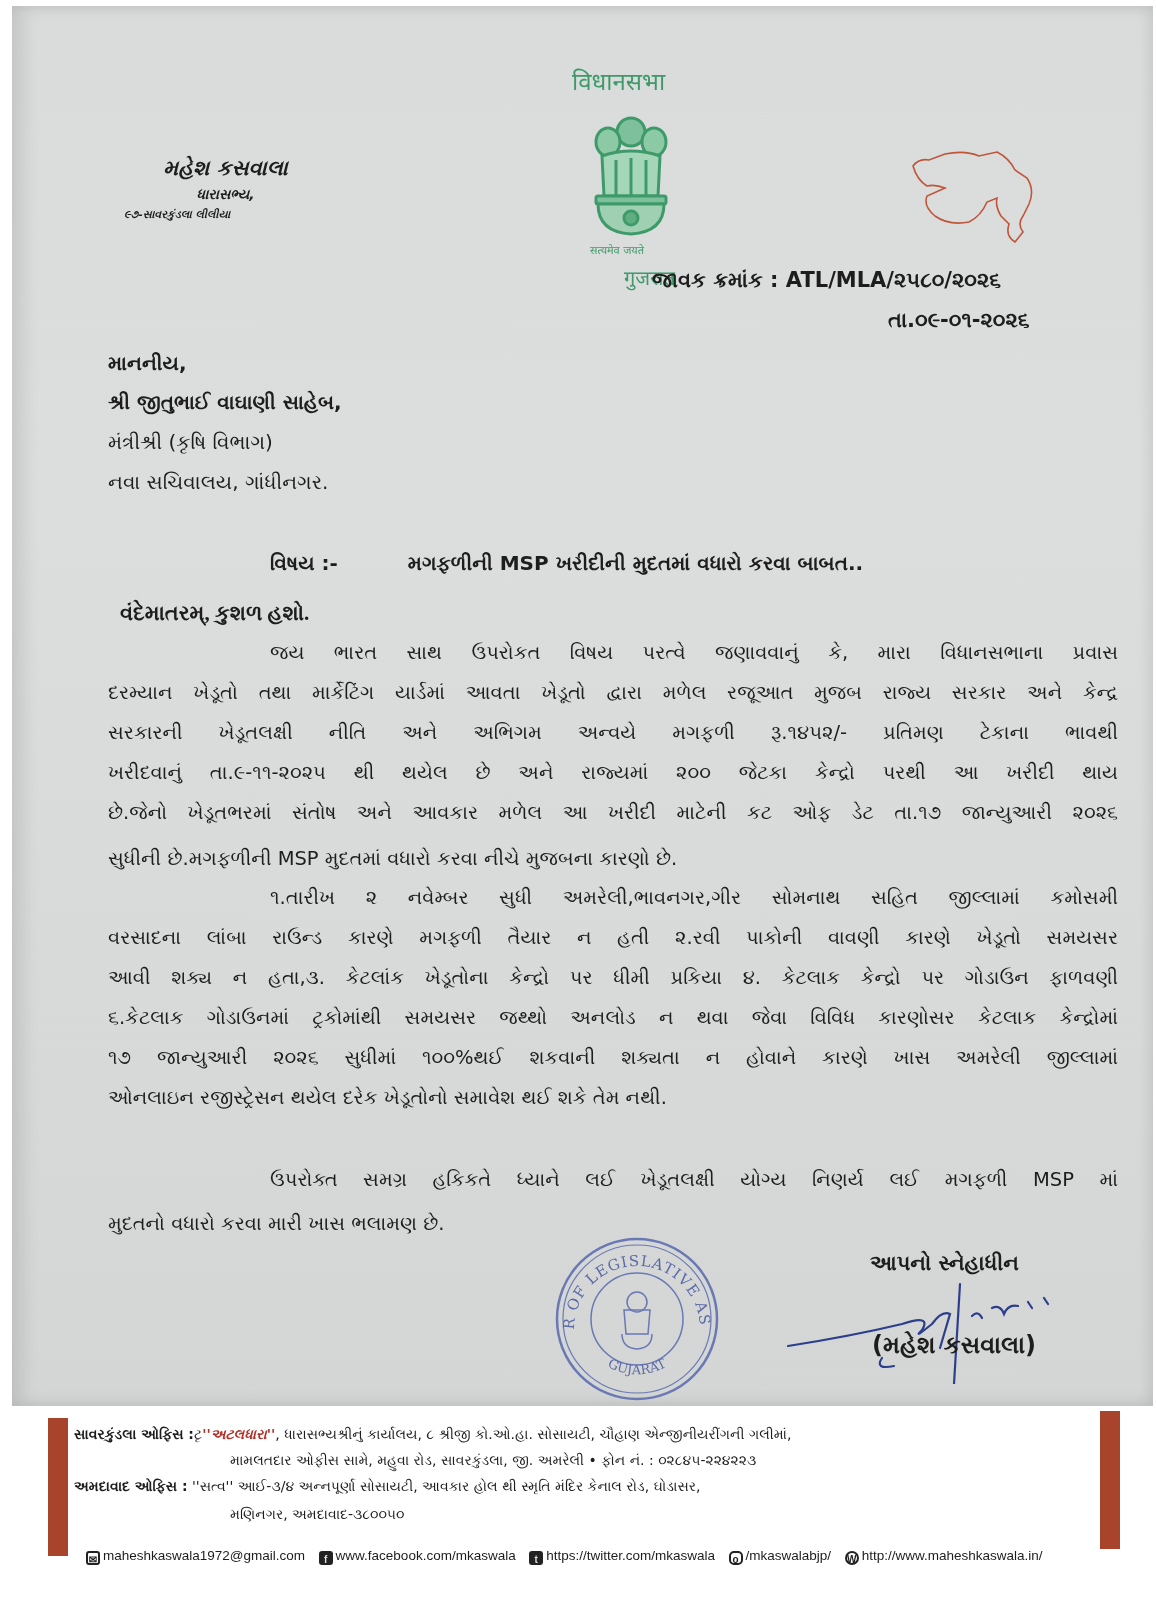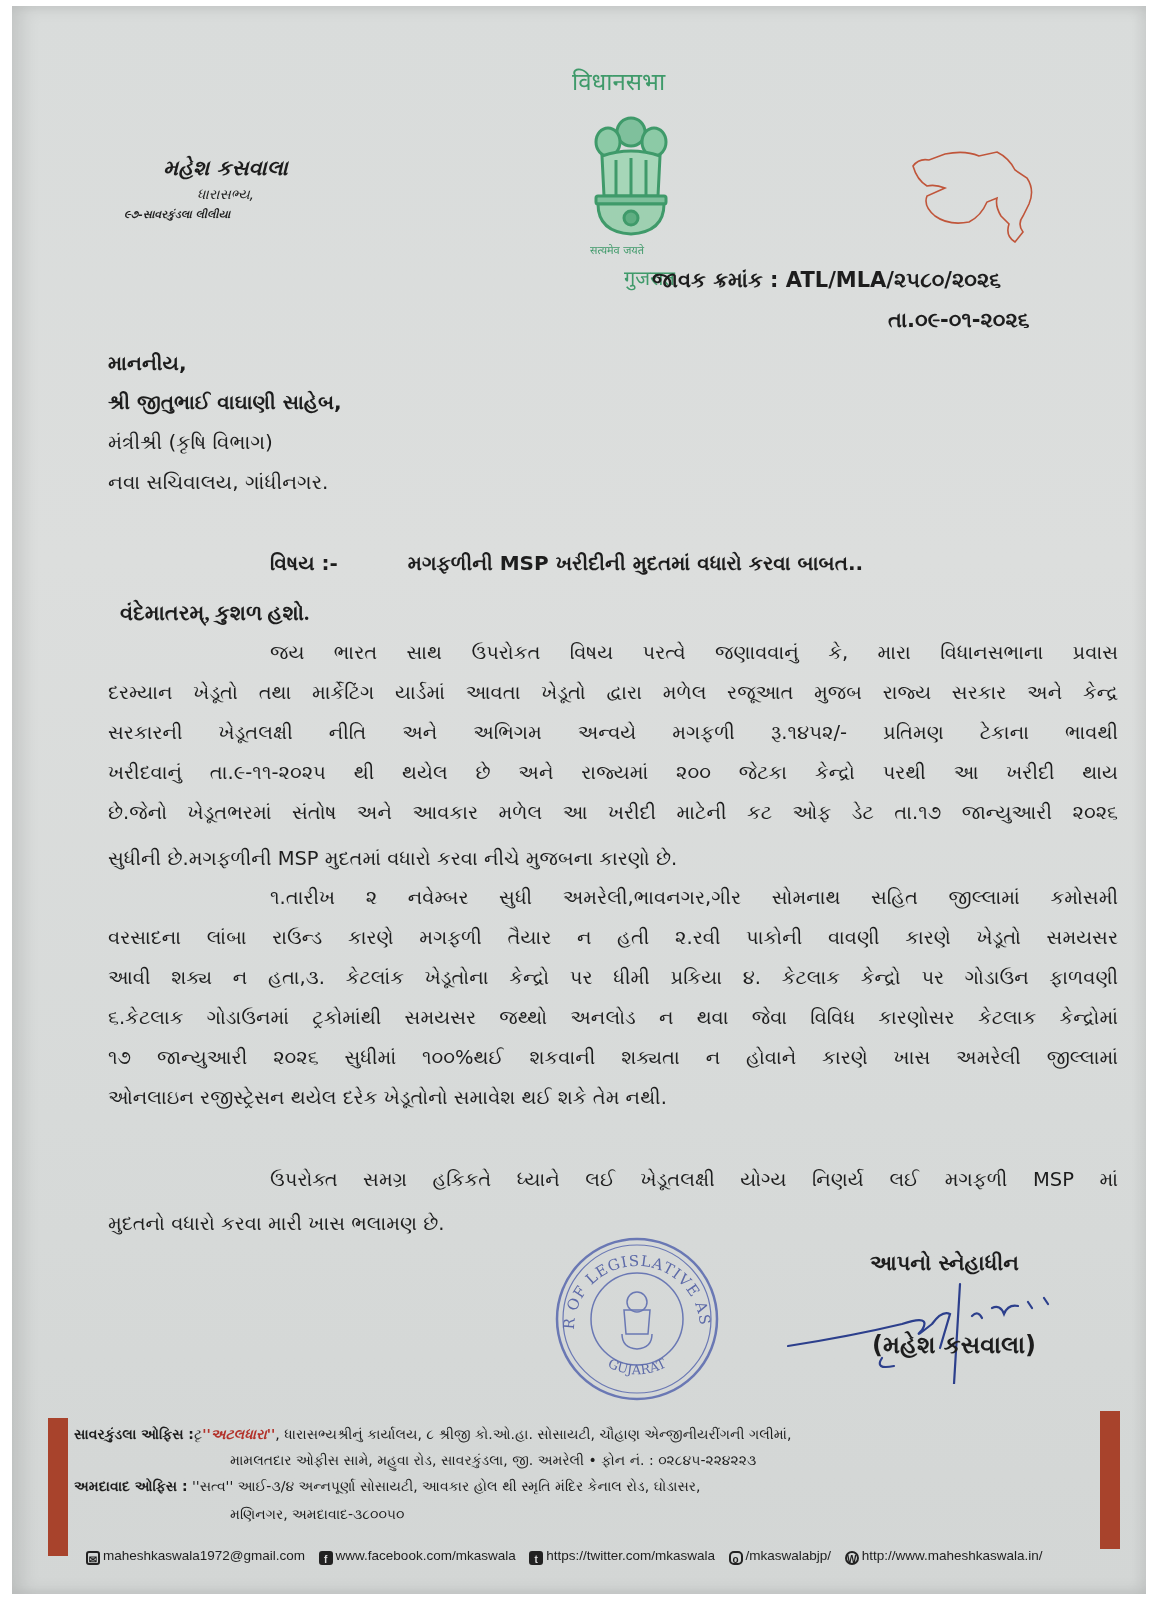--- a/index.html
+++ b/index.html
@@ -3,34 +3,35 @@
 <meta charset="utf-8">
 <style>
   html, body { margin:0; padding:0; }
   body {
     width:1156px; height:1600px; overflow:hidden;
     background:#ffffff;
     font-family:"DejaVu Sans", sans-serif;
     color:#1d1d1d;
   }
   .page {
-    position:absolute; left:12px; top:6px; width:1134px; height:1588px;
+    position:absolute; left:12px; top:6px; width:1134px; height:1400px;
     background:linear-gradient(180deg,#d9dcdb 0%,#dcdedd 35%,#d7dad9 70%,#d3d6d5 100%);
     box-shadow: inset 10px 0 18px rgba(0,0,0,0.10), inset -6px 0 12px rgba(0,0,0,0.06);
+    padding-left: 7px;
   }
   .abs { position:absolute; }
   .green { color:#3f9a6a; }
   .vidhansabha { left:560px; top:58px; font-size:24px; font-family:"DejaVu Serif", serif; }
   .emblem { left:576px; top:104px; width:86px; height:132px; }
   .motto { left:578px; top:236px; font-size:11px; font-family:"DejaVu Serif", serif; }
   .gujarat { left:612px; top:258px; font-size:20px; font-family:"DejaVu Serif", serif; }
   .map { left:893px; top:140px; width:140px; height:100px; }
 
   .sender-name { left:126px; top:150px; font-size:21px; font-weight:bold; font-style:italic; width:175px; text-align:center; }
-  .sender-role { left:126px; top:180px; font-size:14px; font-weight:normal; font-style:italic; width:175px; text-align:center; }
+  .sender-role { left:126px; top:180px; font-size:14px; font-weight:bold; font-style:italic; width:175px; text-align:center; }
   .sender-const { left:112px; top:202px; font-size:11px; font-weight:bold; font-style:italic; width:200px; text-align:left; }
 
   .ref { left:640px; top:262px; font-size:21px; font-weight:bold; white-space:nowrap; }
   .date { left:876px; top:302px; font-size:21px; font-weight:bold; white-space:nowrap; }
 
   .addr { left:96px; font-size:20px; white-space:nowrap; }
   .bold { font-weight:bold; }
 
   .subject { left:258px; top:545px; font-size:20px; font-weight:bold; white-space:nowrap; }
   .subject .gap { display:inline-block; width:70px; }

